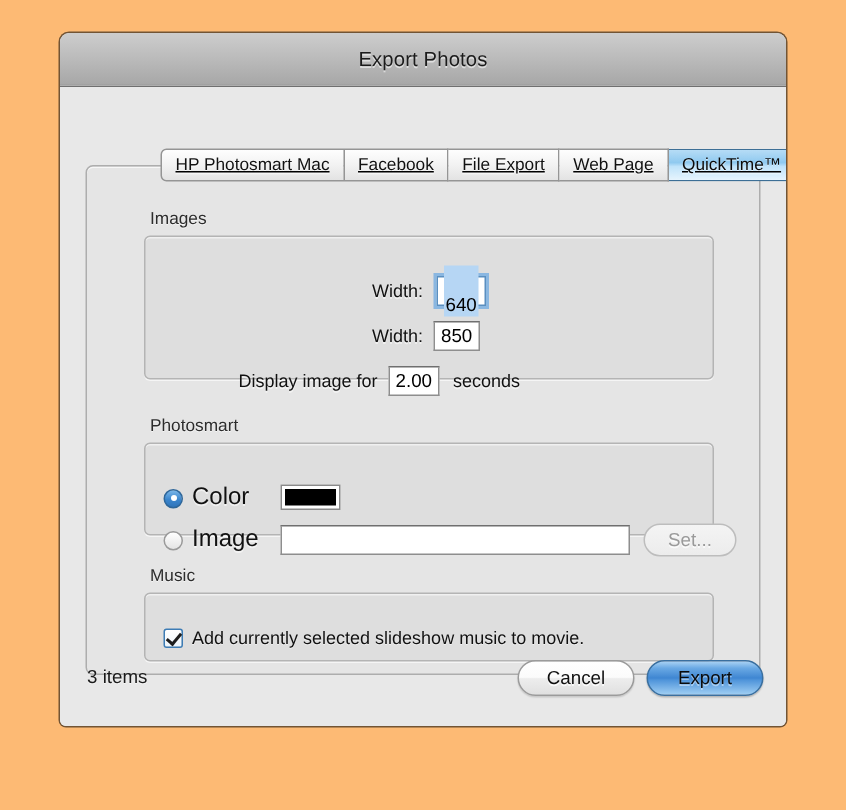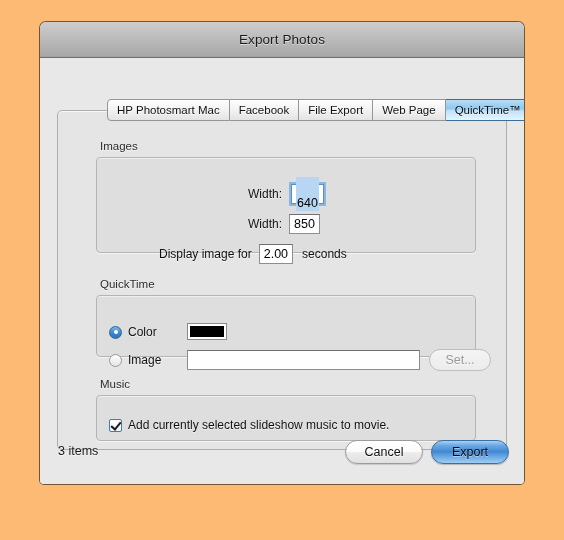--- a/index.html
+++ b/index.html
@@ -56,20 +56,21 @@
   }
 
   
   .tabbar {
     position: absolute;
     left: 67px;
     top: 41px;
     display: flex;
     height: 22px;
     z-index: 5;
+    text-decoration: underline;
   }
   .tab {
     position: relative;
     display: flex;
     align-items: center;
     justify-content: center;
     height: 22px;
     padding: 0 9px;
     font-size: 11.5px;
     color: #111;
@@ -216,21 +217,21 @@
   .radio.checked::after {
     content: "";
     position: absolute;
     left: 50%; top: 50%;
     width: 4px; height: 4px;
     margin: -2px 0 0 -2px;
     border-radius: 50%;
     background: #ffffff;
   }
   .radio-label {
-    font-size: 12px;
+    font-size: 16px;
     color: #111;
     margin-left: 6px;
     text-shadow: 0 1px 0 rgba(255,255,255,0.55);
   }
 
   .color-swatch {
     position: absolute;
     left: 90px;
     top: 27px;
     width: 40px;
@@ -403,21 +404,21 @@
               <div class="textfield">
                 <span>2.00</span>
               </div>
               <span class="field-suffix">seconds</span>
             </div>
 
           </div>
         </div>
 
         <div class="group" id="group-background">
-          <span class="group-title">QuickTime</span>
+          <span class="group-title">Photosmart</span>
           <div class="group-box">
 
             <div class="radio-row" id="radio-color">
               <span class="radio checked"></span>
               <span class="radio-label">Color</span>
             </div>
 
             <div class="color-swatch">
               <div class="inner" style="background: rgb(0, 0, 0);"></div>
             </div>

